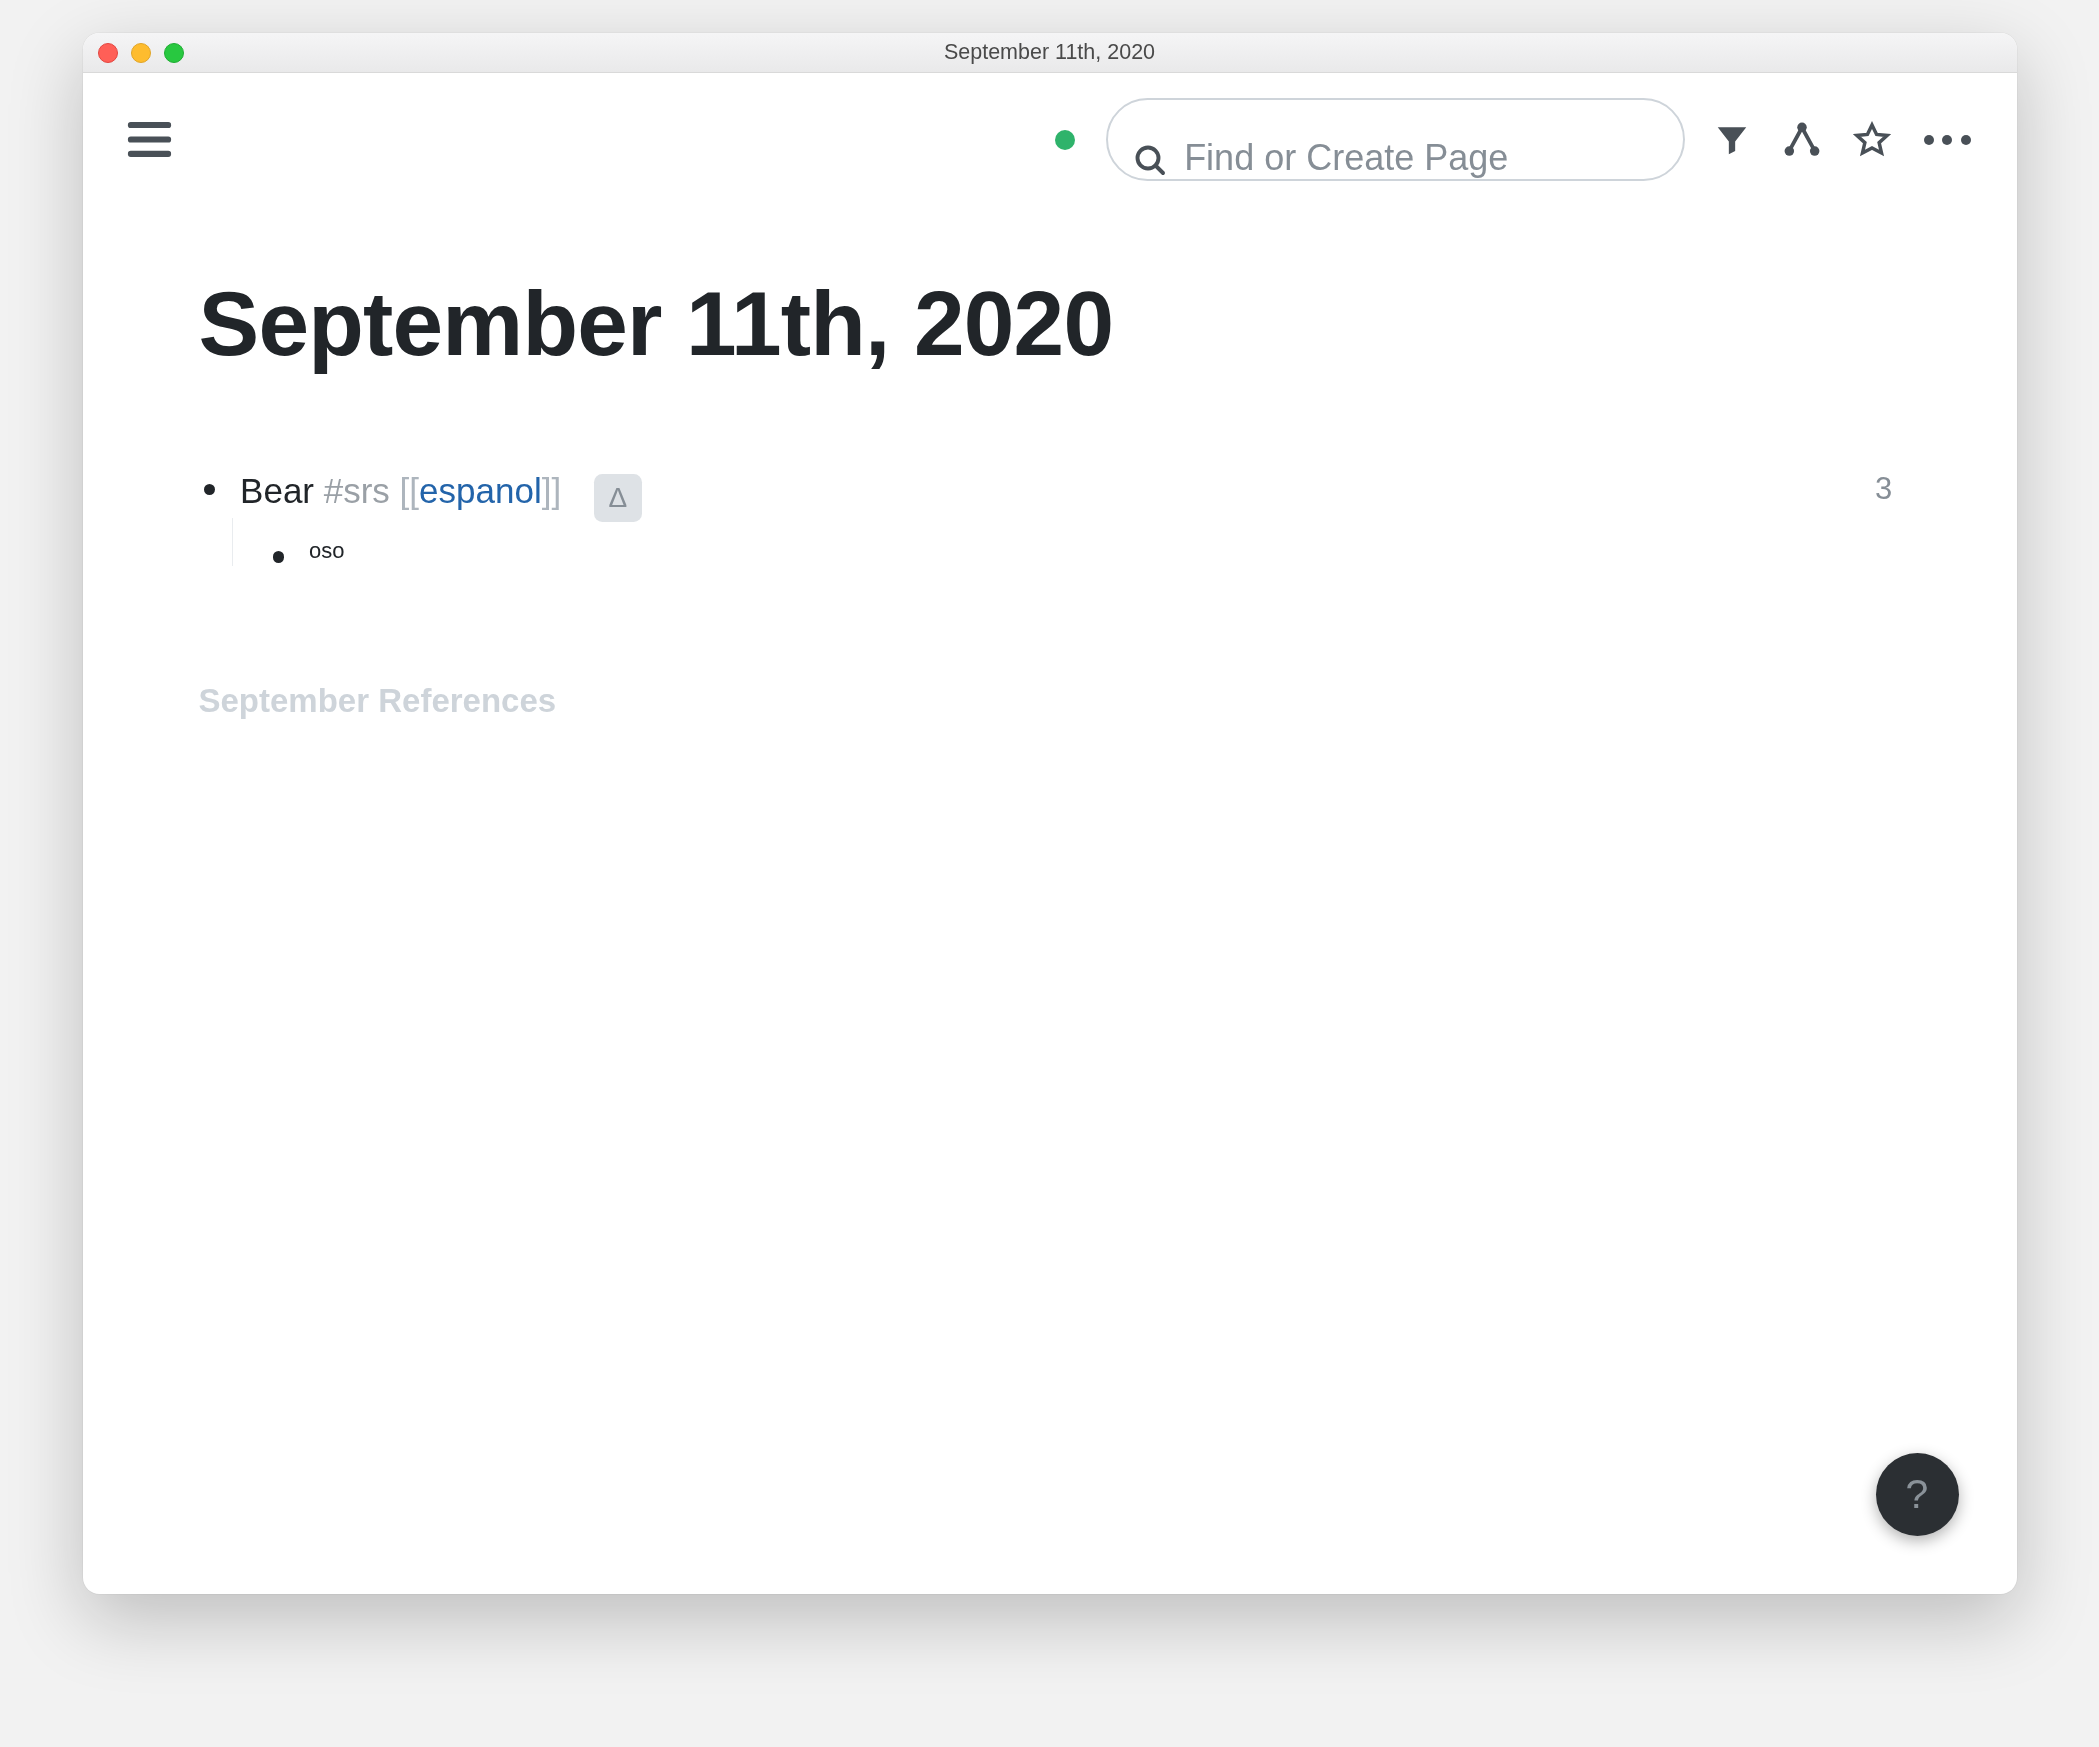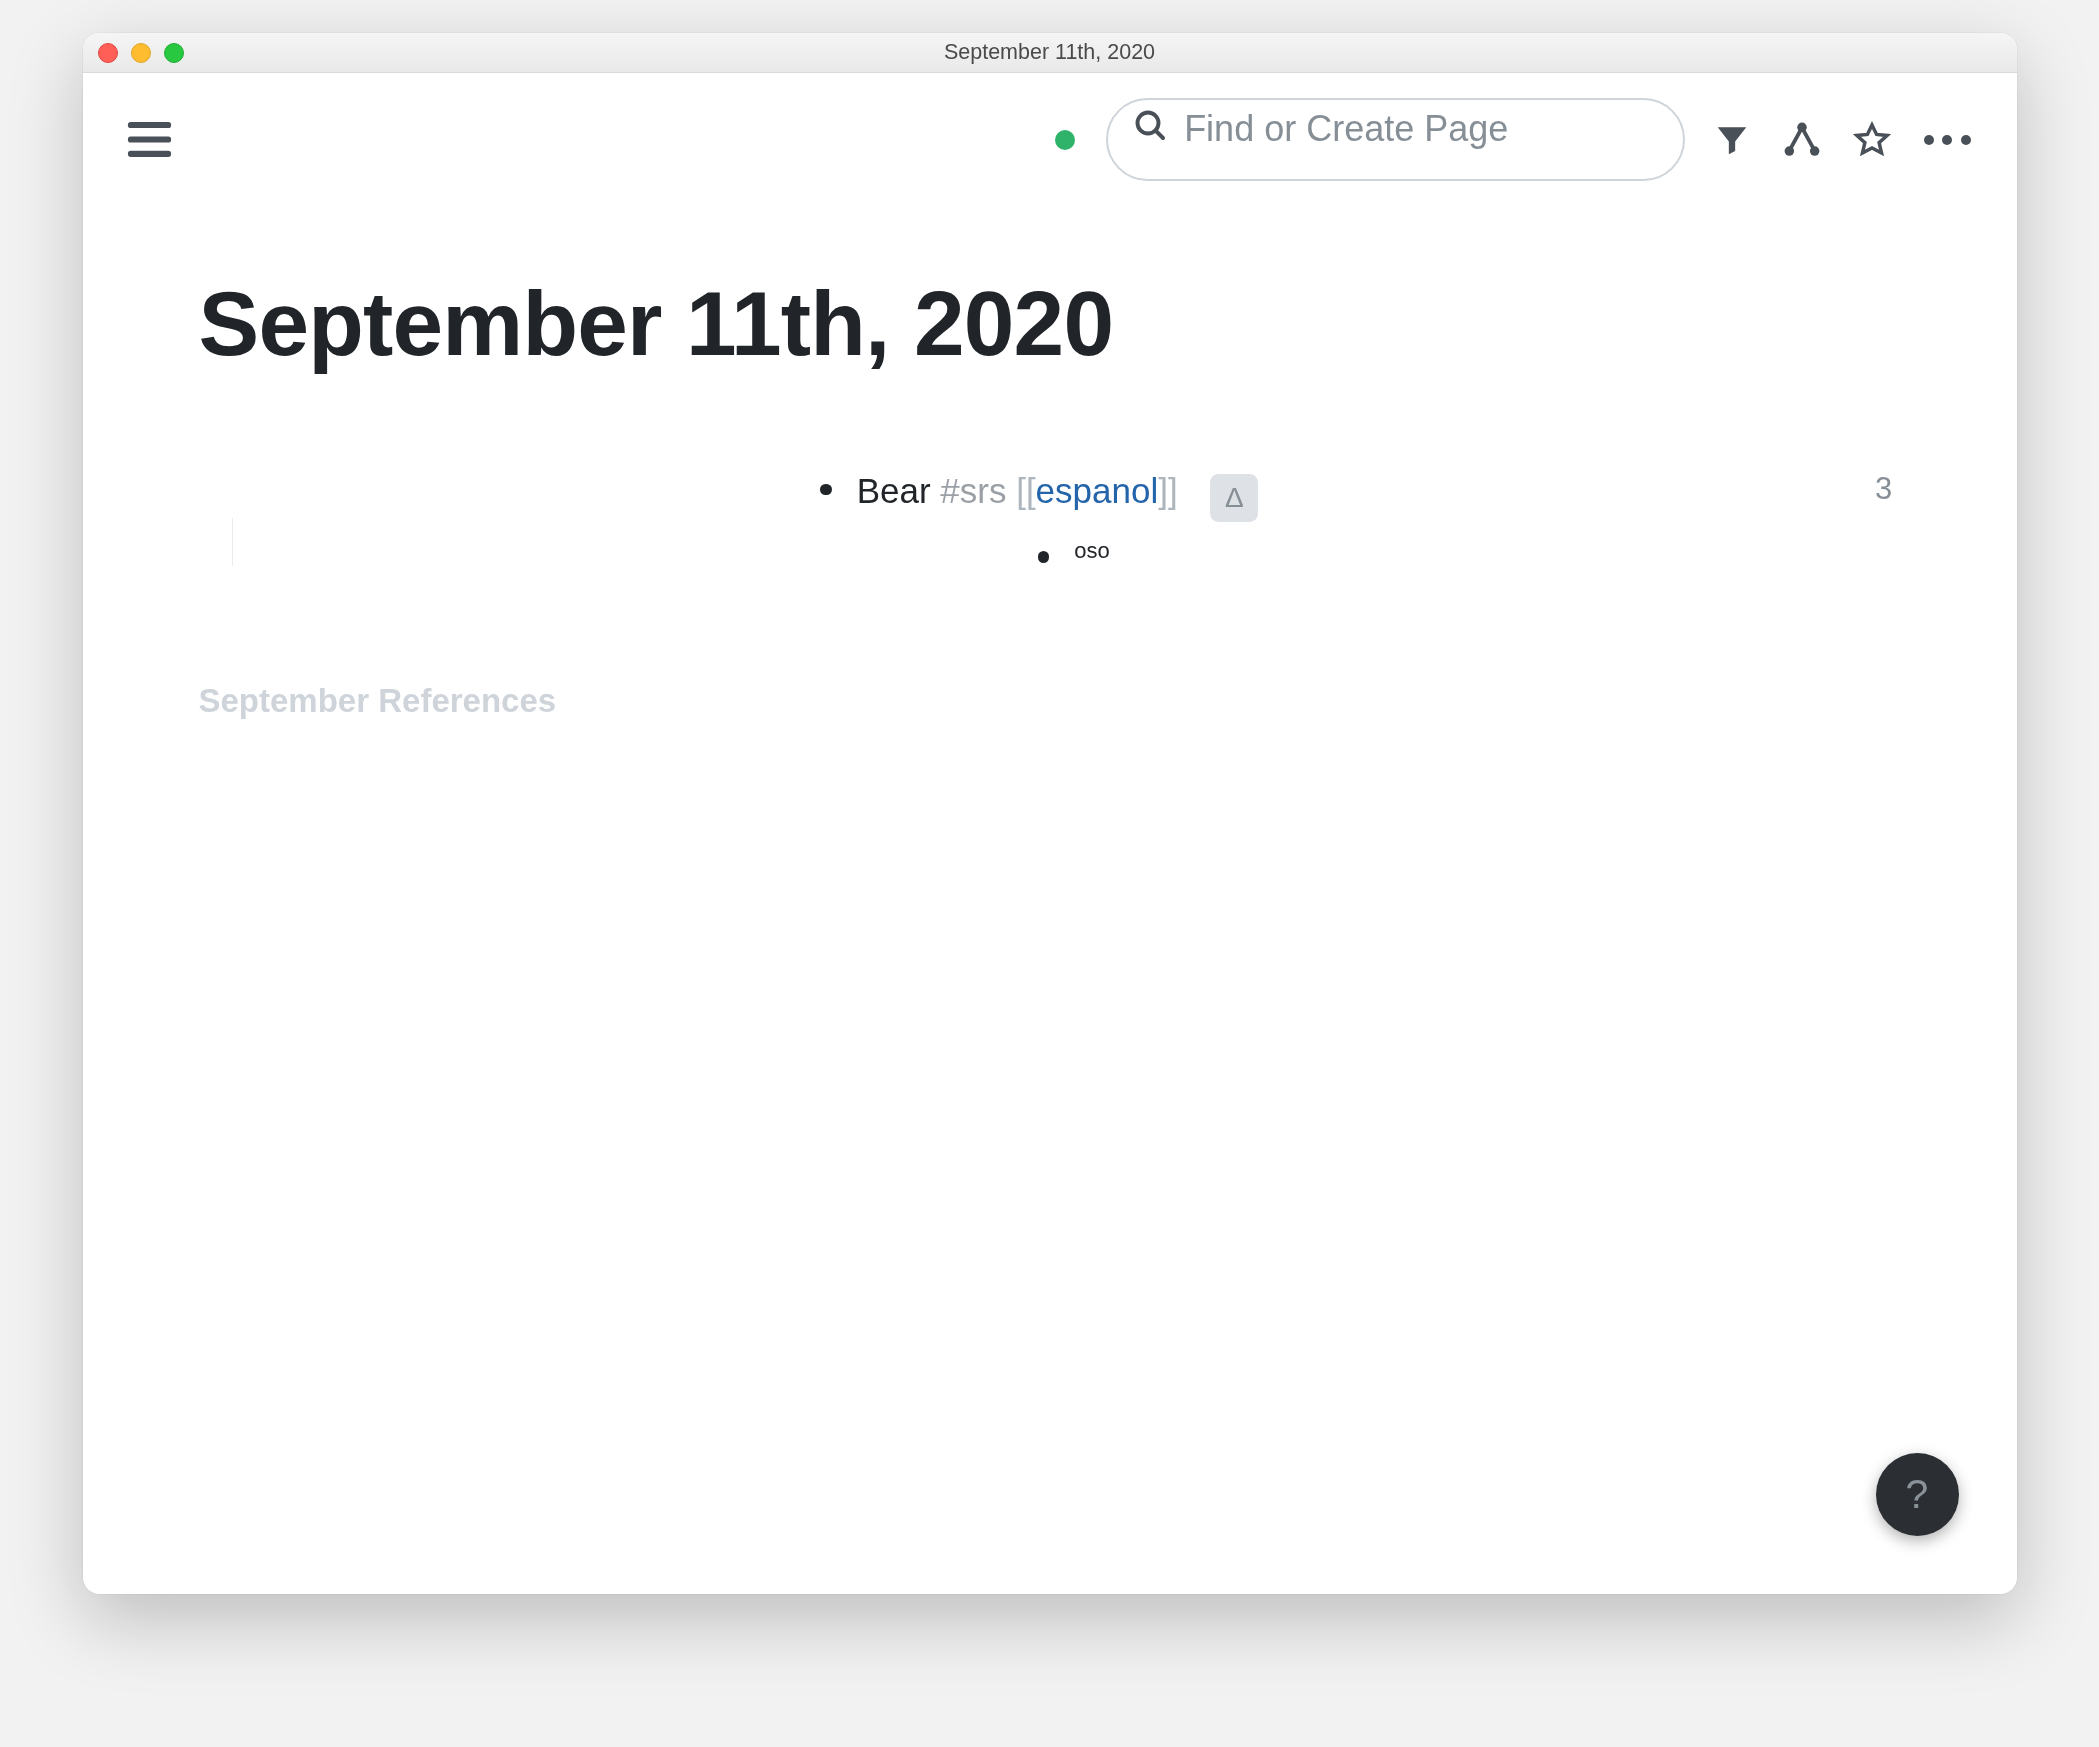--- a/index.html
+++ b/index.html
@@ -55,26 +55,26 @@
       padding: 3.3px;
     }
     .hamburger svg { width:45px; height:36px; display:block; }
     .spacer { flex:1; }
     .status-dot {
       width: 20px; height:20px; border-radius:50%;
       background:#2fb36b;
       margin-right: 6.6px;
     }
     .search {
-      display:flex; align-items:flex-start;
+      display:flex; align-items:flex-end;
       width: 579px;
       height: 83px;
       border: 2.5px solid #ced4da;
       border-radius: 50px;
-      padding: 8px 25px;
+      padding: 0 25px;
       gap: 15px;
     }
     .search svg { width:36px; height:36px; stroke:#495057; }
     .search input {
       border:none; outline:none;
       flex:1;
       font-size: 36px;
       color:#212529;
       background: transparent;
     }
@@ -106,21 +106,20 @@
       color:#868e96;
       padding-top: 3.3px;
       padding-right: 8.3px;
     }
 
     .bullet-line {
       display:flex; align-items:flex-start;
       font-size: 35px; line-height:1.35;
       color:#212529;
       gap: 20px;
-      justify-content: center;
     }
     .bullet-dot {
       width:11.6px; height:11.6px; border-radius:50%;
       background:#212529;
       margin: 16.5px 5px 0 5px;
       flex-shrink:0;
     }
     .tag-srs { color:#9aa0a6; }
     .link-bracket { color:#adb5bd; }
     .link-name { color:#2364aa; }

